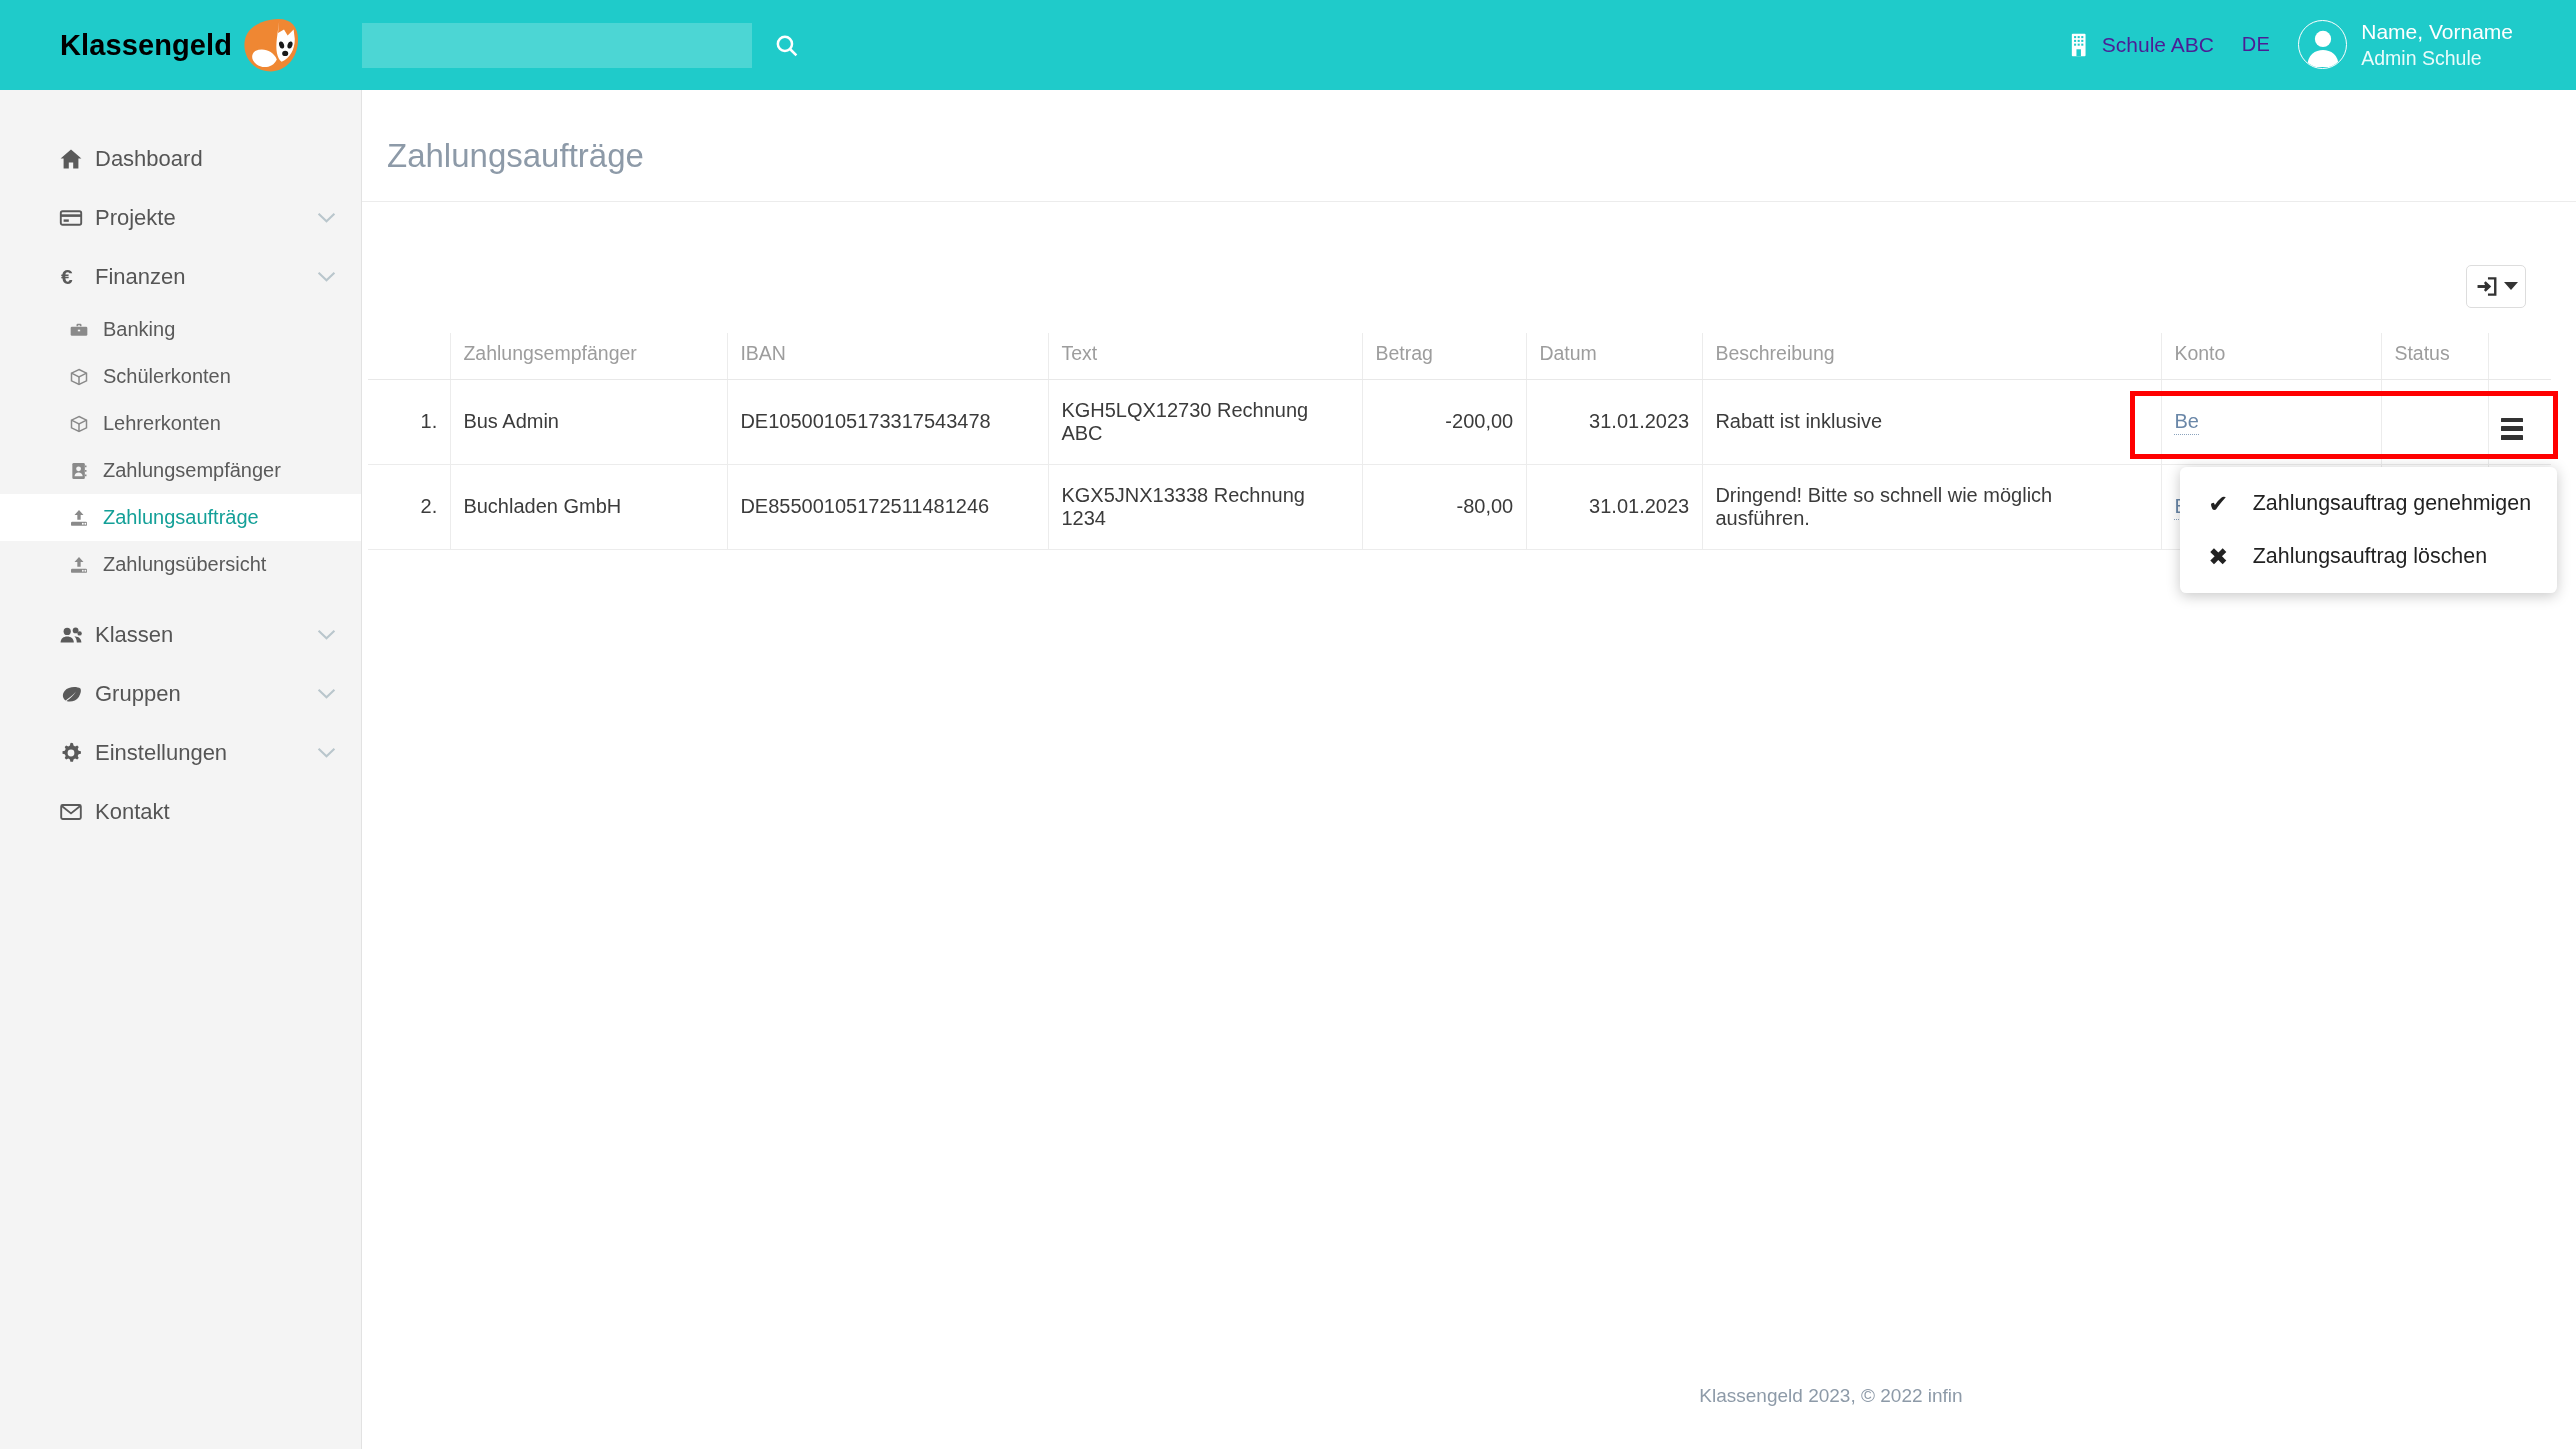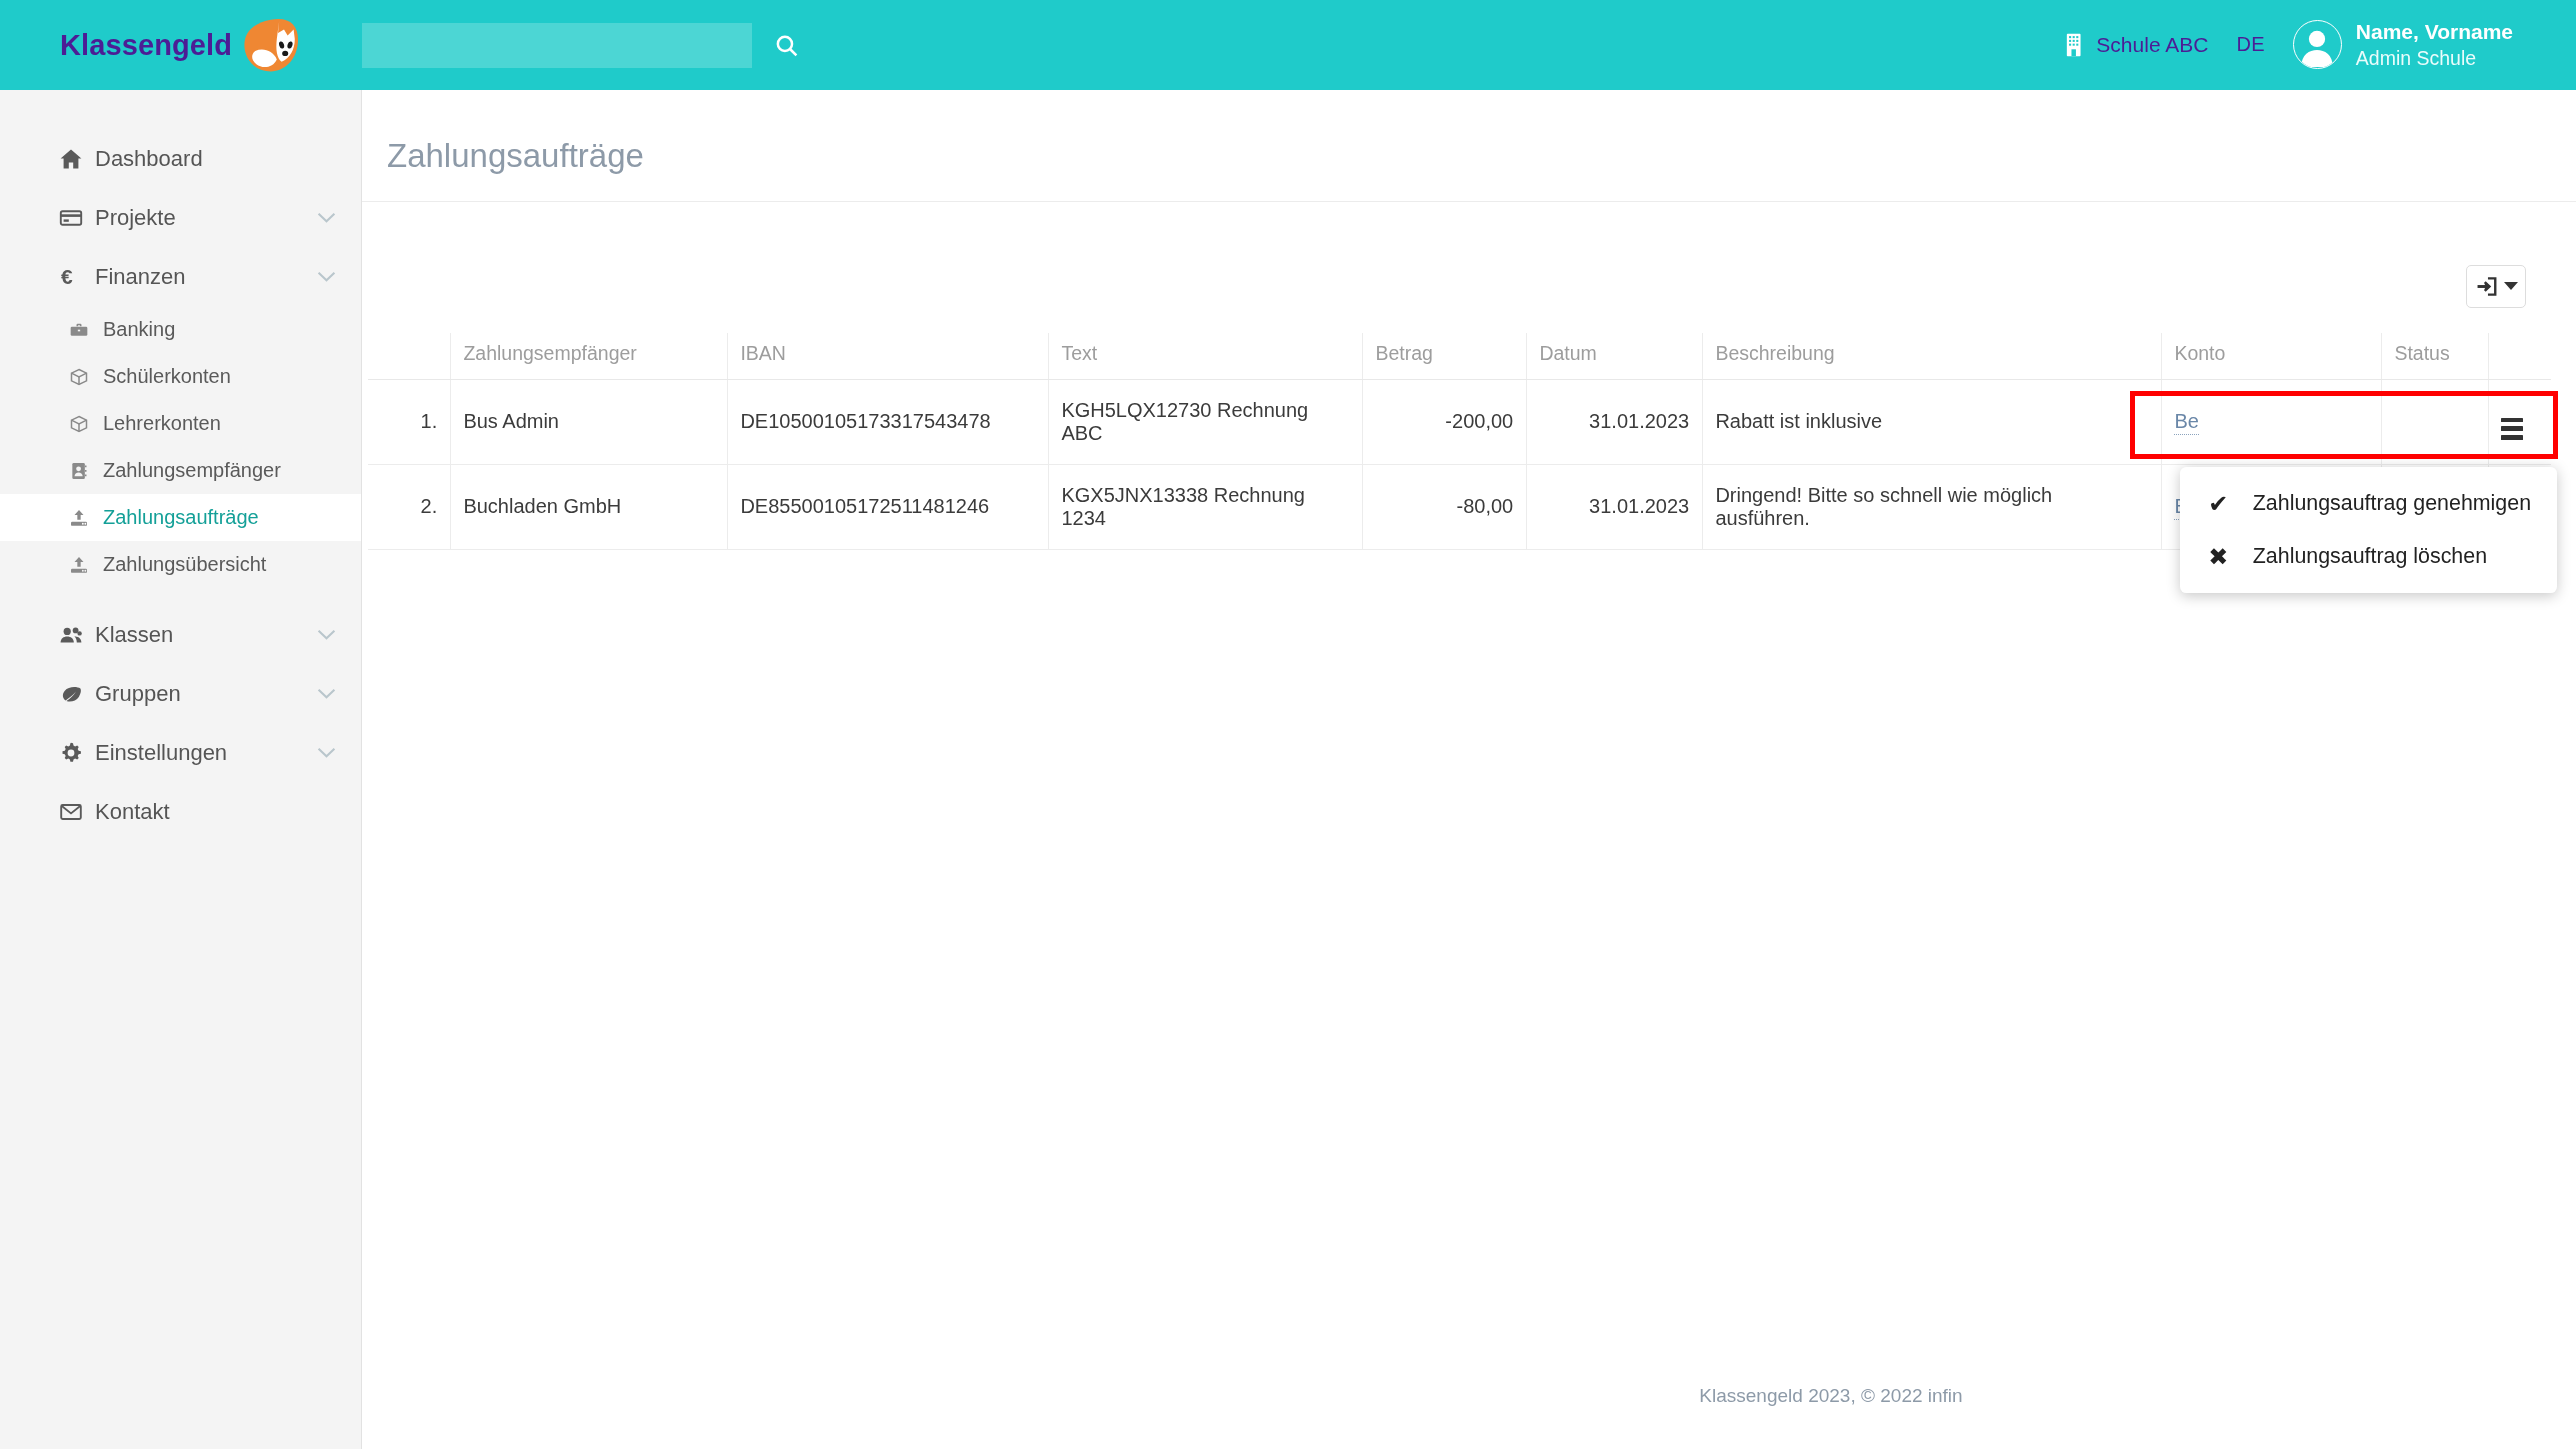--- a/index.html
+++ b/index.html
@@ -16,21 +16,21 @@
     width: 2576px; height: 90px;
     background: #1fcbca;
     display: flex; align-items: center;
   }
   .brand {
     width: 362px; height: 90px;
     display: flex; align-items: center; justify-content: center;
     gap: 10px;
   }
   .brand-text {
-    color: #4c1d95; font-size: 29px; font-weight: 600; letter-spacing: 0.1px;
+    color: #000000; font-size: 29px; font-weight: 600; letter-spacing: 0.1px;
   }
   .fox {
     width: 60px; height: 60px; position: relative;
   }
   .search-wrap {
     display: flex; align-items: center; gap: 15px; margin-left: 0px;
   }
   .search-input {
     width: 390px; height: 45px;
     background: #4cd6d4; border: none; outline: none;
@@ -51,21 +51,21 @@
     color: #4c1d95; font-size: 21px;
   }
   .lang { color: #4c1d95; font-size: 20px; font-weight: 400; letter-spacing:0.3px; cursor:pointer;}
   .user-block { display: flex; align-items: center; gap: 14px; }
   .avatar {
     width: 49px; height: 49px; border-radius: 50%;
     border: 1.9px solid #ffffff; position: relative; overflow: hidden;
     display:flex; align-items:center; justify-content:center;
   }
   .user-names { display: flex; flex-direction: column; line-height: 1.28; }
-  .user-name { color: #ffffff; font-size: 21px; font-weight: bold; }
+  .user-name { color: #ffffff; font-size: 21px; font-weight: normal; }
   .user-role { color: #eafcfb; font-size: 19.5px; }
 
   
   .sidebar {
     position: absolute; top: 90px; left: 0;
     width: 362px; height: 1359px;
     background: #f4f4f4;
     border-right: 0.6px solid #e2e2e2;
     padding-top: 39px;
   }

